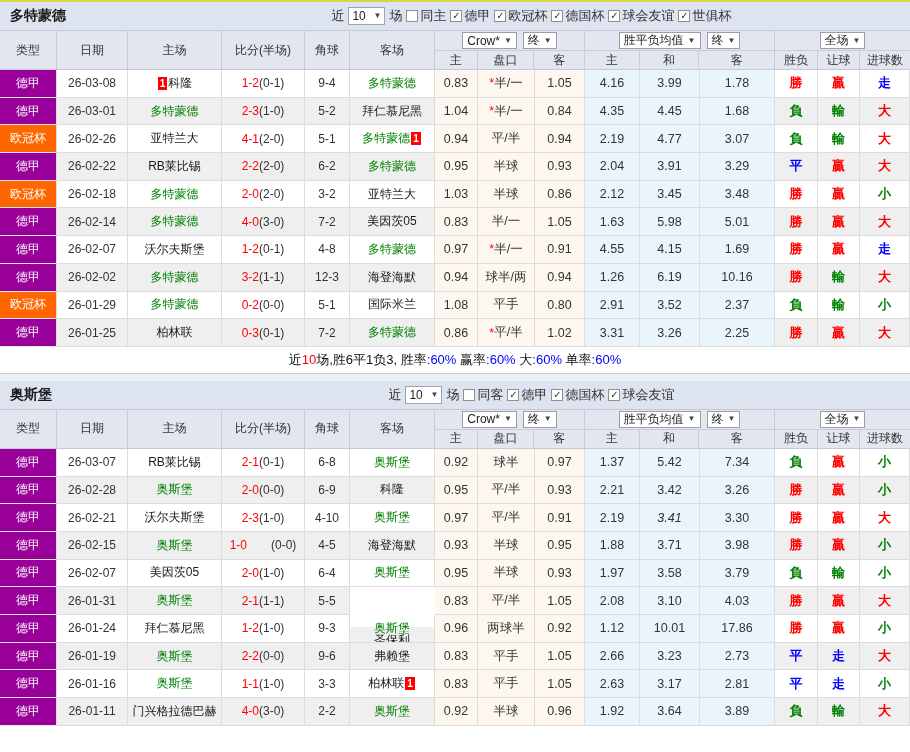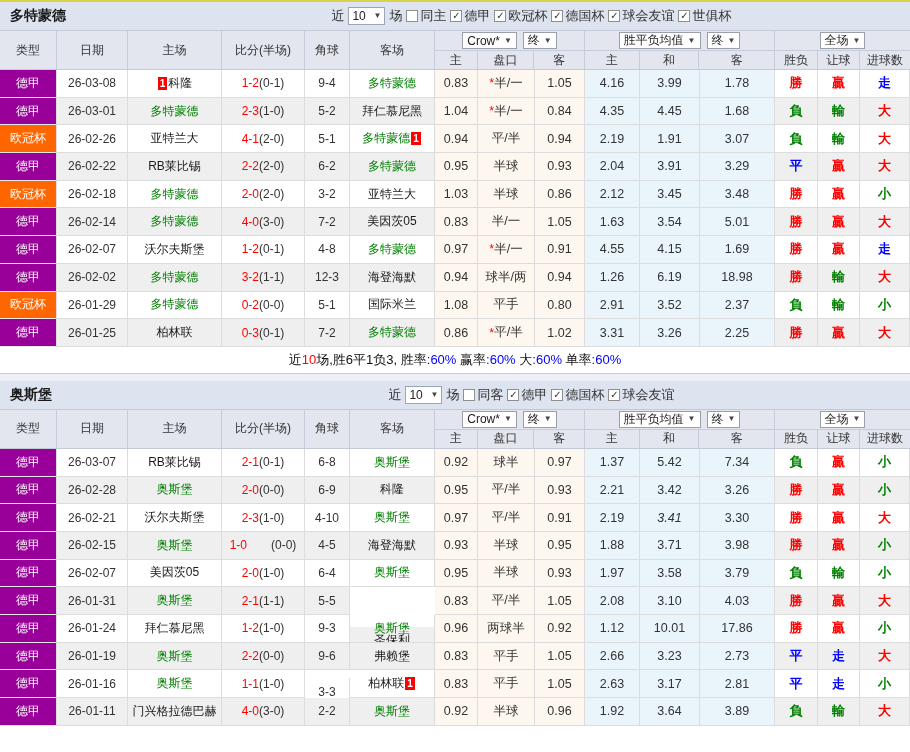--- a/index.html
+++ b/index.html
@@ -225,21 +225,21 @@
             <div class="tcell plain" style="width: 85px;">
               <span class="team-g">多特蒙德</span>
               <span class="badge1">1</span>
             </div>
             <div class="tcell warm num" style="width: 43px;">0.94</div>
             <div class="tcell warm num" style="width: 57px;">
               <span>平/半</span>
             </div>
             <div class="tcell warm num" style="width: 50px;">0.94</div>
             <div class="tcell cool num" style="width: 55px;">2.19</div>
-            <div class="tcell cool num" style="width: 60px;">1.91</div>
+            <div class="tcell cool num" style="width: 60px;">4.77</div>
             <div class="tcell cool num" style="width: 75px;">3.07</div>
             <div class="tcell plain res res-g" style="width: 43px;">負</div>
             <div class="tcell plain res res-g" style="width: 42px;">輸</div>
             <div class="tcell plain res res-r" style="width: 50px;">大</div>
           </div>
           <div class="trow">
             <div class="tcell typecell" style="width: 57px; background: rgb(153, 0, 153);">德甲</div>
             <div class="tcell plain dt" style="width: 71px;">26-02-22</div>
             <div class="tcell plain" style="width: 94px;">
               <span class="team-k">RB莱比锡</span>
@@ -303,21 +303,21 @@
             <div class="tcell plain dt" style="width: 45px;">7-2</div>
             <div class="tcell plain" style="width: 85px;">
               <span class="team-k">美因茨05</span>
             </div>
             <div class="tcell warm num" style="width: 43px;">0.83</div>
             <div class="tcell warm num" style="width: 57px;">
               <span>半/一</span>
             </div>
             <div class="tcell warm num" style="width: 50px;">1.05</div>
             <div class="tcell cool num" style="width: 55px;">1.63</div>
-            <div class="tcell cool num" style="width: 60px;">3.54</div>
+            <div class="tcell cool num" style="width: 60px;">5.98</div>
             <div class="tcell cool num" style="width: 75px;">5.01</div>
             <div class="tcell plain res res-r" style="width: 43px;">勝</div>
             <div class="tcell plain res res-r" style="width: 42px;">贏</div>
             <div class="tcell plain res res-r" style="width: 50px;">大</div>
           </div>
           <div class="trow">
             <div class="tcell typecell" style="width: 57px; background: rgb(153, 0, 153);">德甲</div>
             <div class="tcell plain dt" style="width: 71px;">26-02-07</div>
             <div class="tcell plain" style="width: 94px;">
               <span class="team-k">沃尔夫斯堡</span>
@@ -357,21 +357,21 @@
             <div class="tcell plain" style="width: 85px;">
               <span class="team-k">海登海默</span>
             </div>
             <div class="tcell warm num" style="width: 43px;">0.94</div>
             <div class="tcell warm num" style="width: 57px;">
               <span>球半/两</span>
             </div>
             <div class="tcell warm num" style="width: 50px;">0.94</div>
             <div class="tcell cool num" style="width: 55px;">1.26</div>
             <div class="tcell cool num" style="width: 60px;">6.19</div>
-            <div class="tcell cool num" style="width: 75px;">18.98</div>
+            <div class="tcell cool num" style="width: 75px;">10.16</div>
             <div class="tcell plain res res-r" style="width: 43px;">勝</div>
             <div class="tcell plain res res-g" style="width: 42px;">輸</div>
             <div class="tcell plain res res-r" style="width: 50px;">大</div>
           </div>
           <div class="trow">
             <div class="tcell typecell" style="width: 57px; background: rgb(255, 102, 0);">欧冠杯</div>
             <div class="tcell plain dt" style="width: 71px;">26-01-29</div>
             <div class="tcell plain" style="width: 94px;">
               <span class="team-g">多特蒙德</span>
             </div>
@@ -733,21 +733,21 @@
           <div class="trow">
             <div class="tcell typecell" style="width: 57px; background: rgb(153, 0, 153);">德甲</div>
             <div class="tcell plain dt" style="width: 71px;">26-01-16</div>
             <div class="tcell plain" style="width: 94px;">
               <span class="team-g">奥斯堡</span>
             </div>
             <div class="tcell plain" style="width: 83px;">
               <span class="sc-m">1-1</span>
               <span class="sc-h">(1-0)</span>
             </div>
-            <div class="tcell plain dt" style="width: 45px; margin-top: 8px;">3-3</div>
+            <div class="tcell plain dt" style="width: 45px;">3-3</div>
             <div class="tcell plain" style="width: 85px;">
               <span class="team-k">柏林联</span>
               <span class="badge1">1</span>
             </div>
             <div class="tcell warm num" style="width: 43px;">0.83</div>
             <div class="tcell warm num" style="width: 57px;">
               <span>平手</span>
             </div>
             <div class="tcell warm num" style="width: 50px;">1.05</div>
             <div class="tcell cool num" style="width: 55px;">2.63</div>

